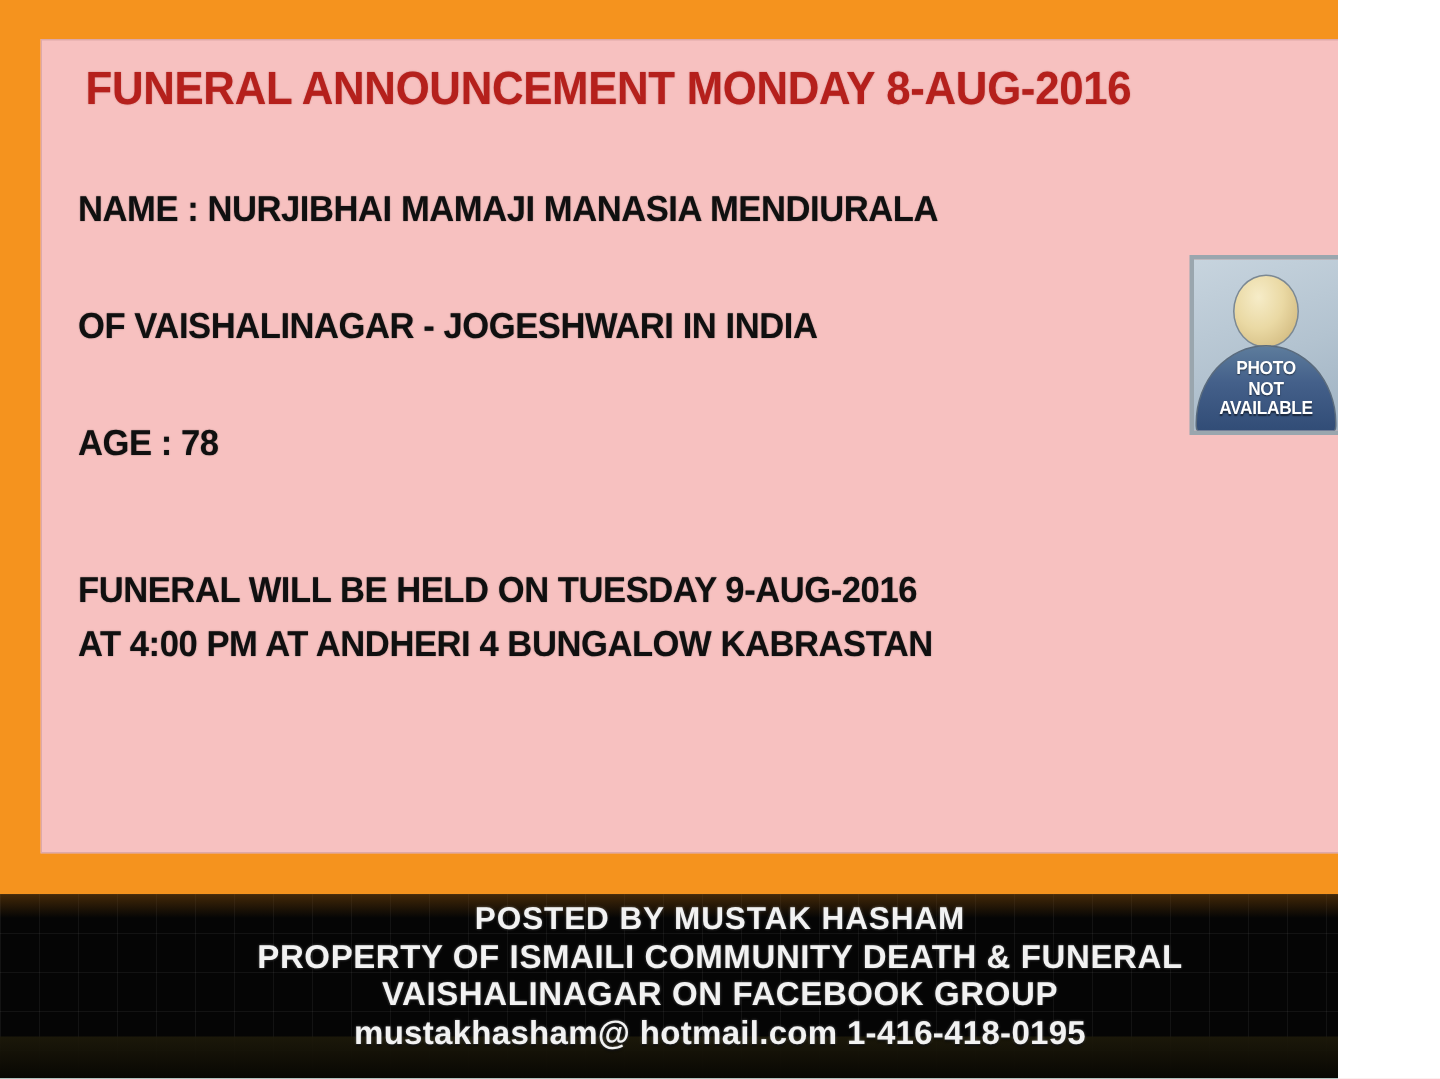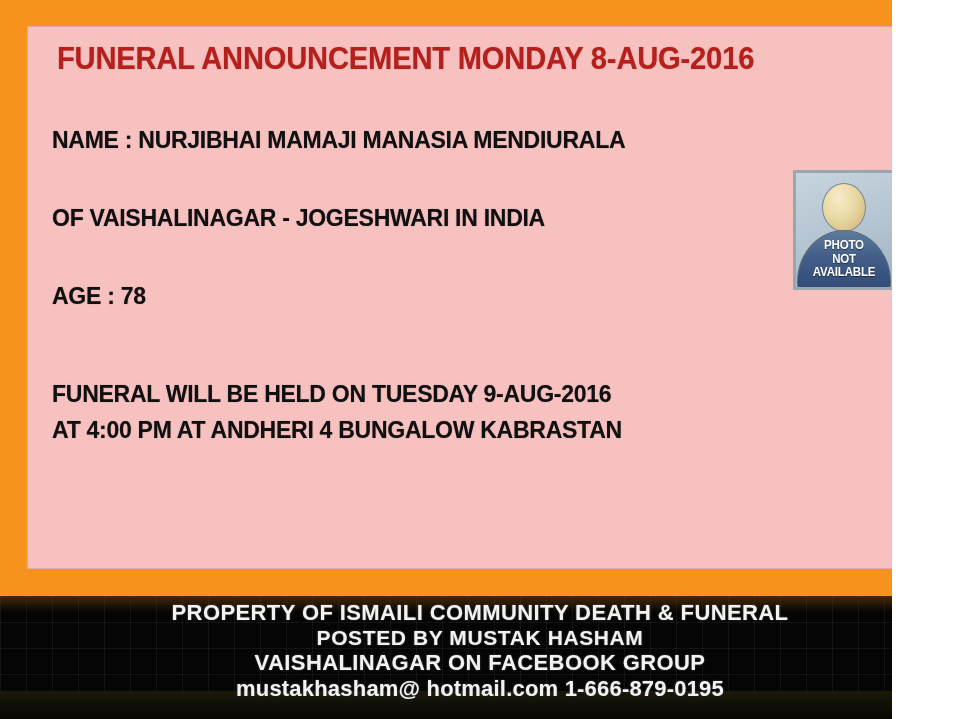--- a/index.html
+++ b/index.html
@@ -219,20 +219,20 @@
       </div>
 
     </div>
   </div>
 
   <div class="footer">
     <div class="footer-grid"></div>
     <div class="footer-glow"></div>
     <div class="footer-bottom-band"></div>
     <div class="footer-text">
+      <div class="f-line f1">POSTED BY MUSTAK HASHAM</div>
       <div class="f-line f2">PROPERTY OF ISMAILI COMMUNITY DEATH &amp; FUNERAL</div>
-      <div class="f-line f1">POSTED BY MUSTAK HASHAM</div>
       <div class="f-line f3">VAISHALINAGAR ON FACEBOOK GROUP</div>
-      <div class="f-line f4">mustakhasham@ hotmail.com 1-666-879-0195</div>
+      <div class="f-line f4">mustakhasham@ hotmail.com 1-416-418-0195</div>
     </div>
   </div>
 
 </div>
 
 </body></html>

